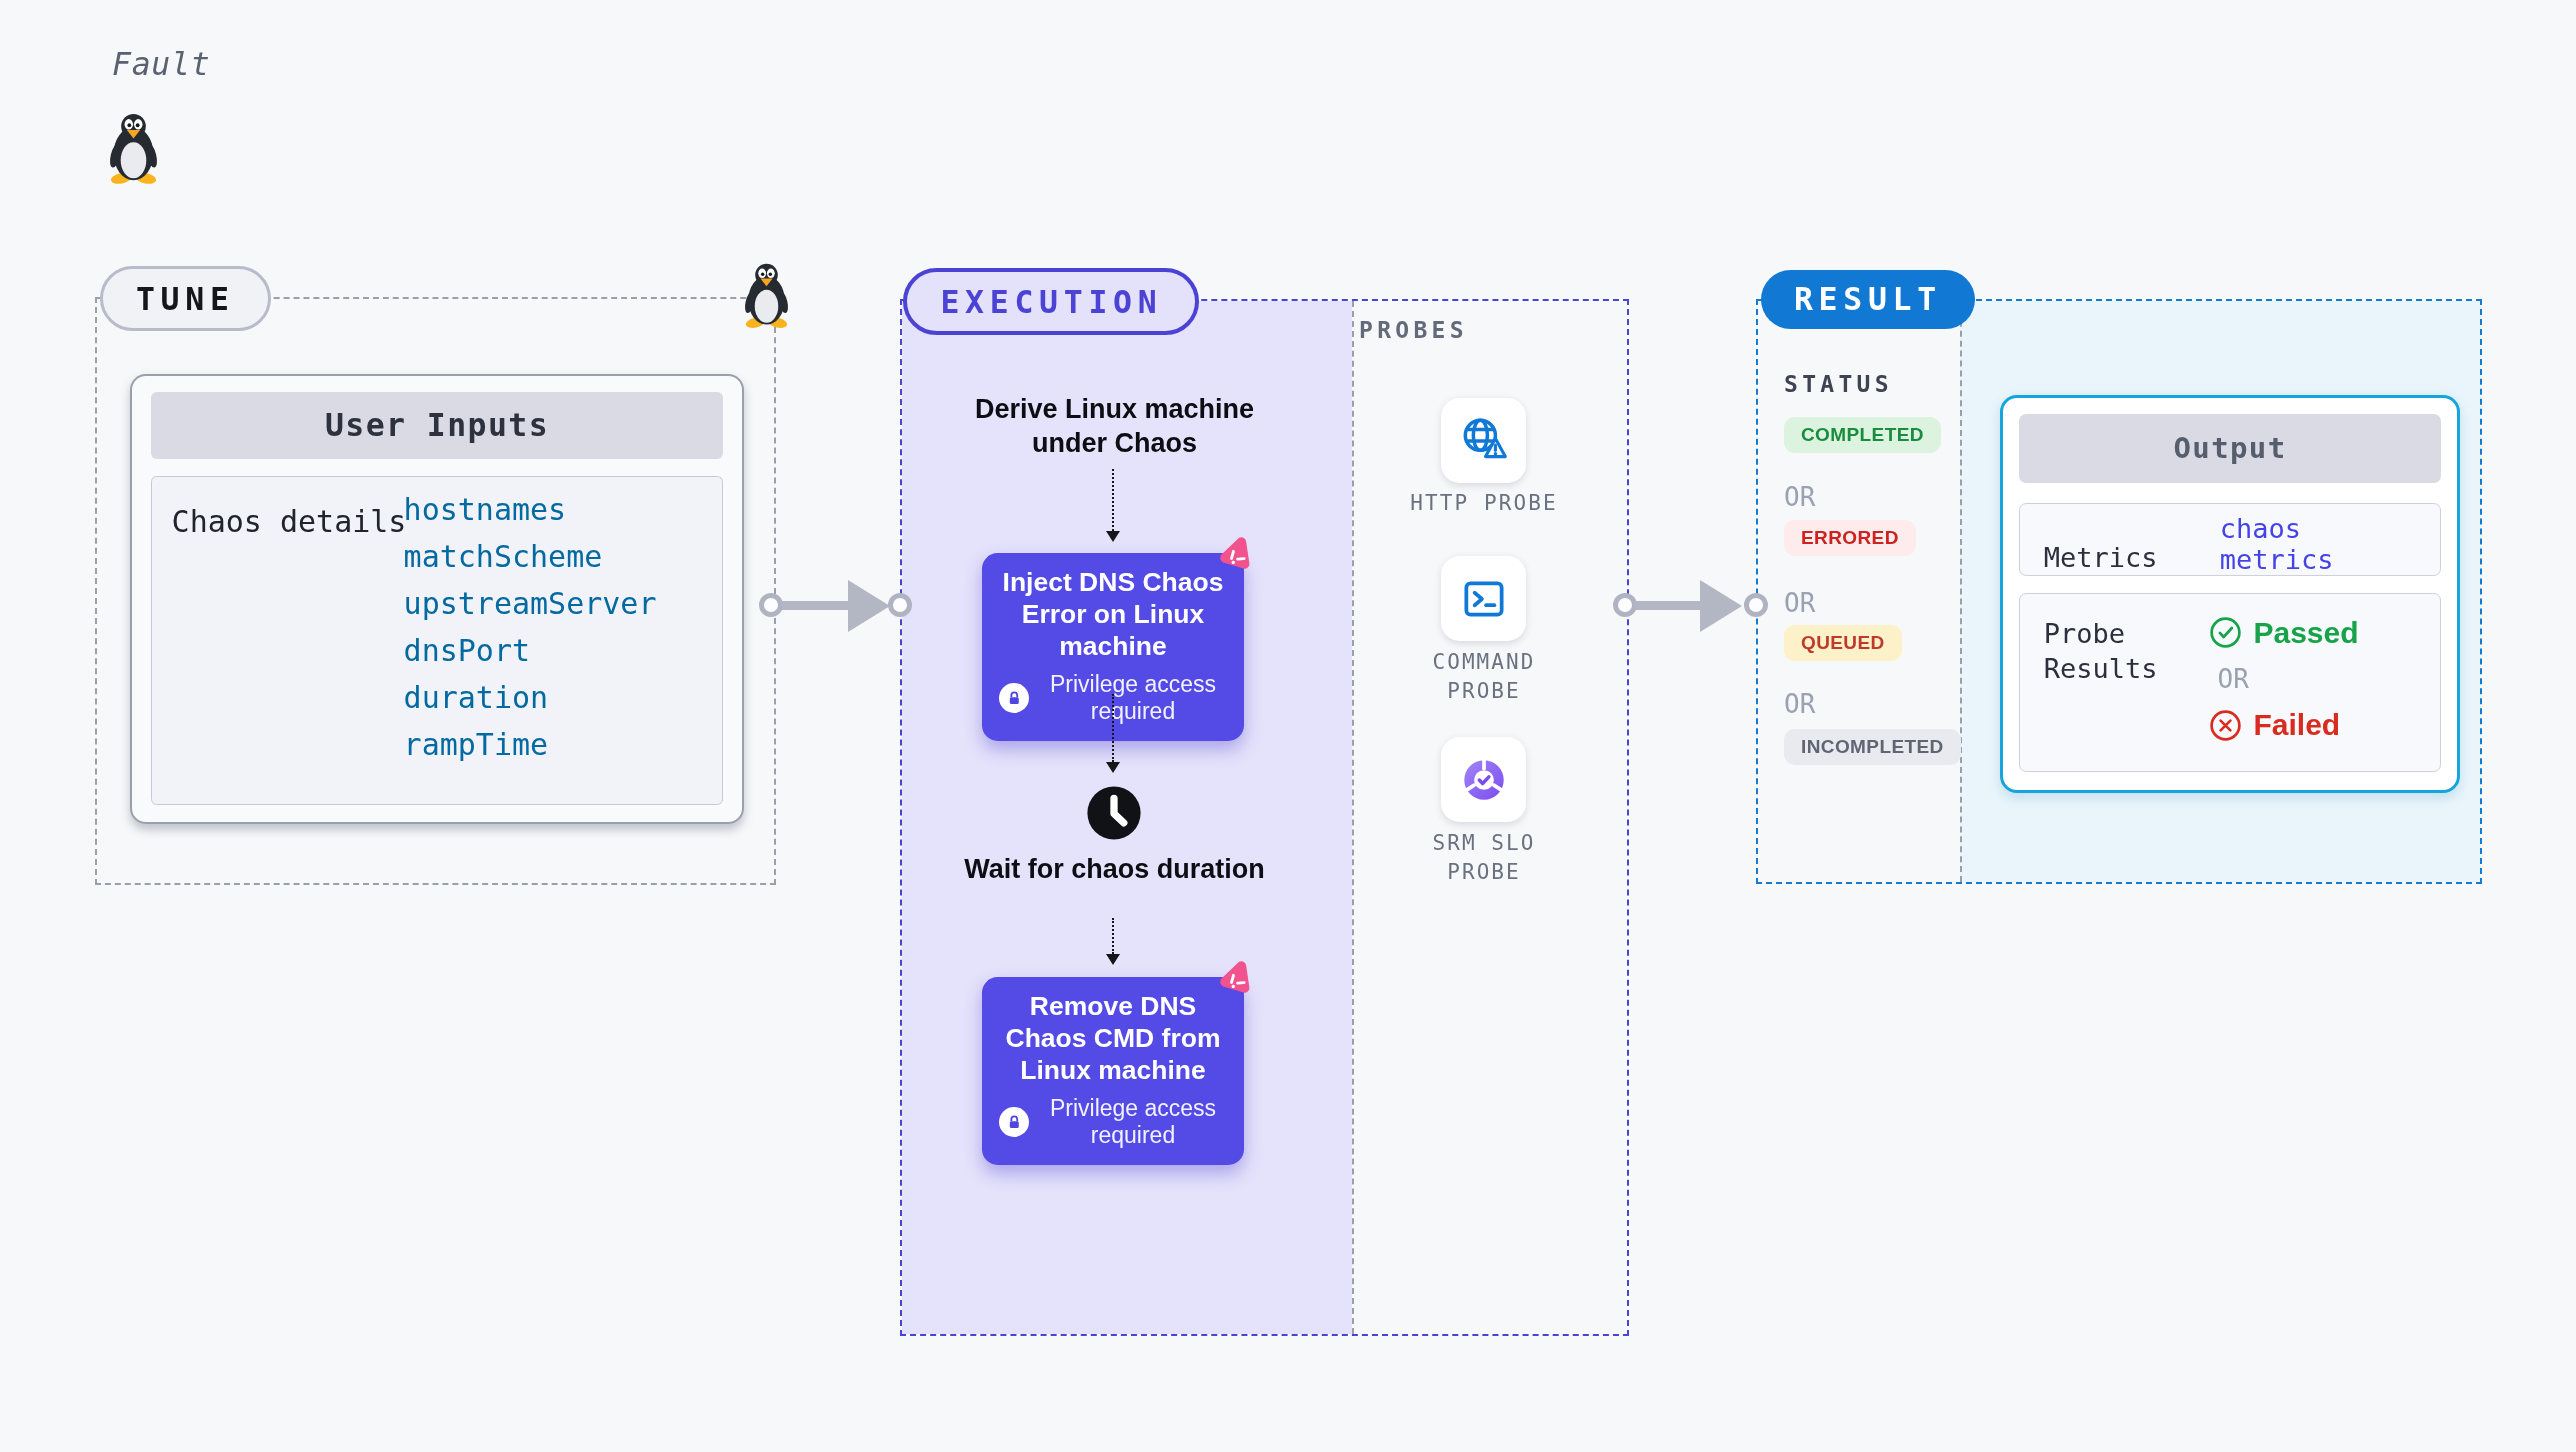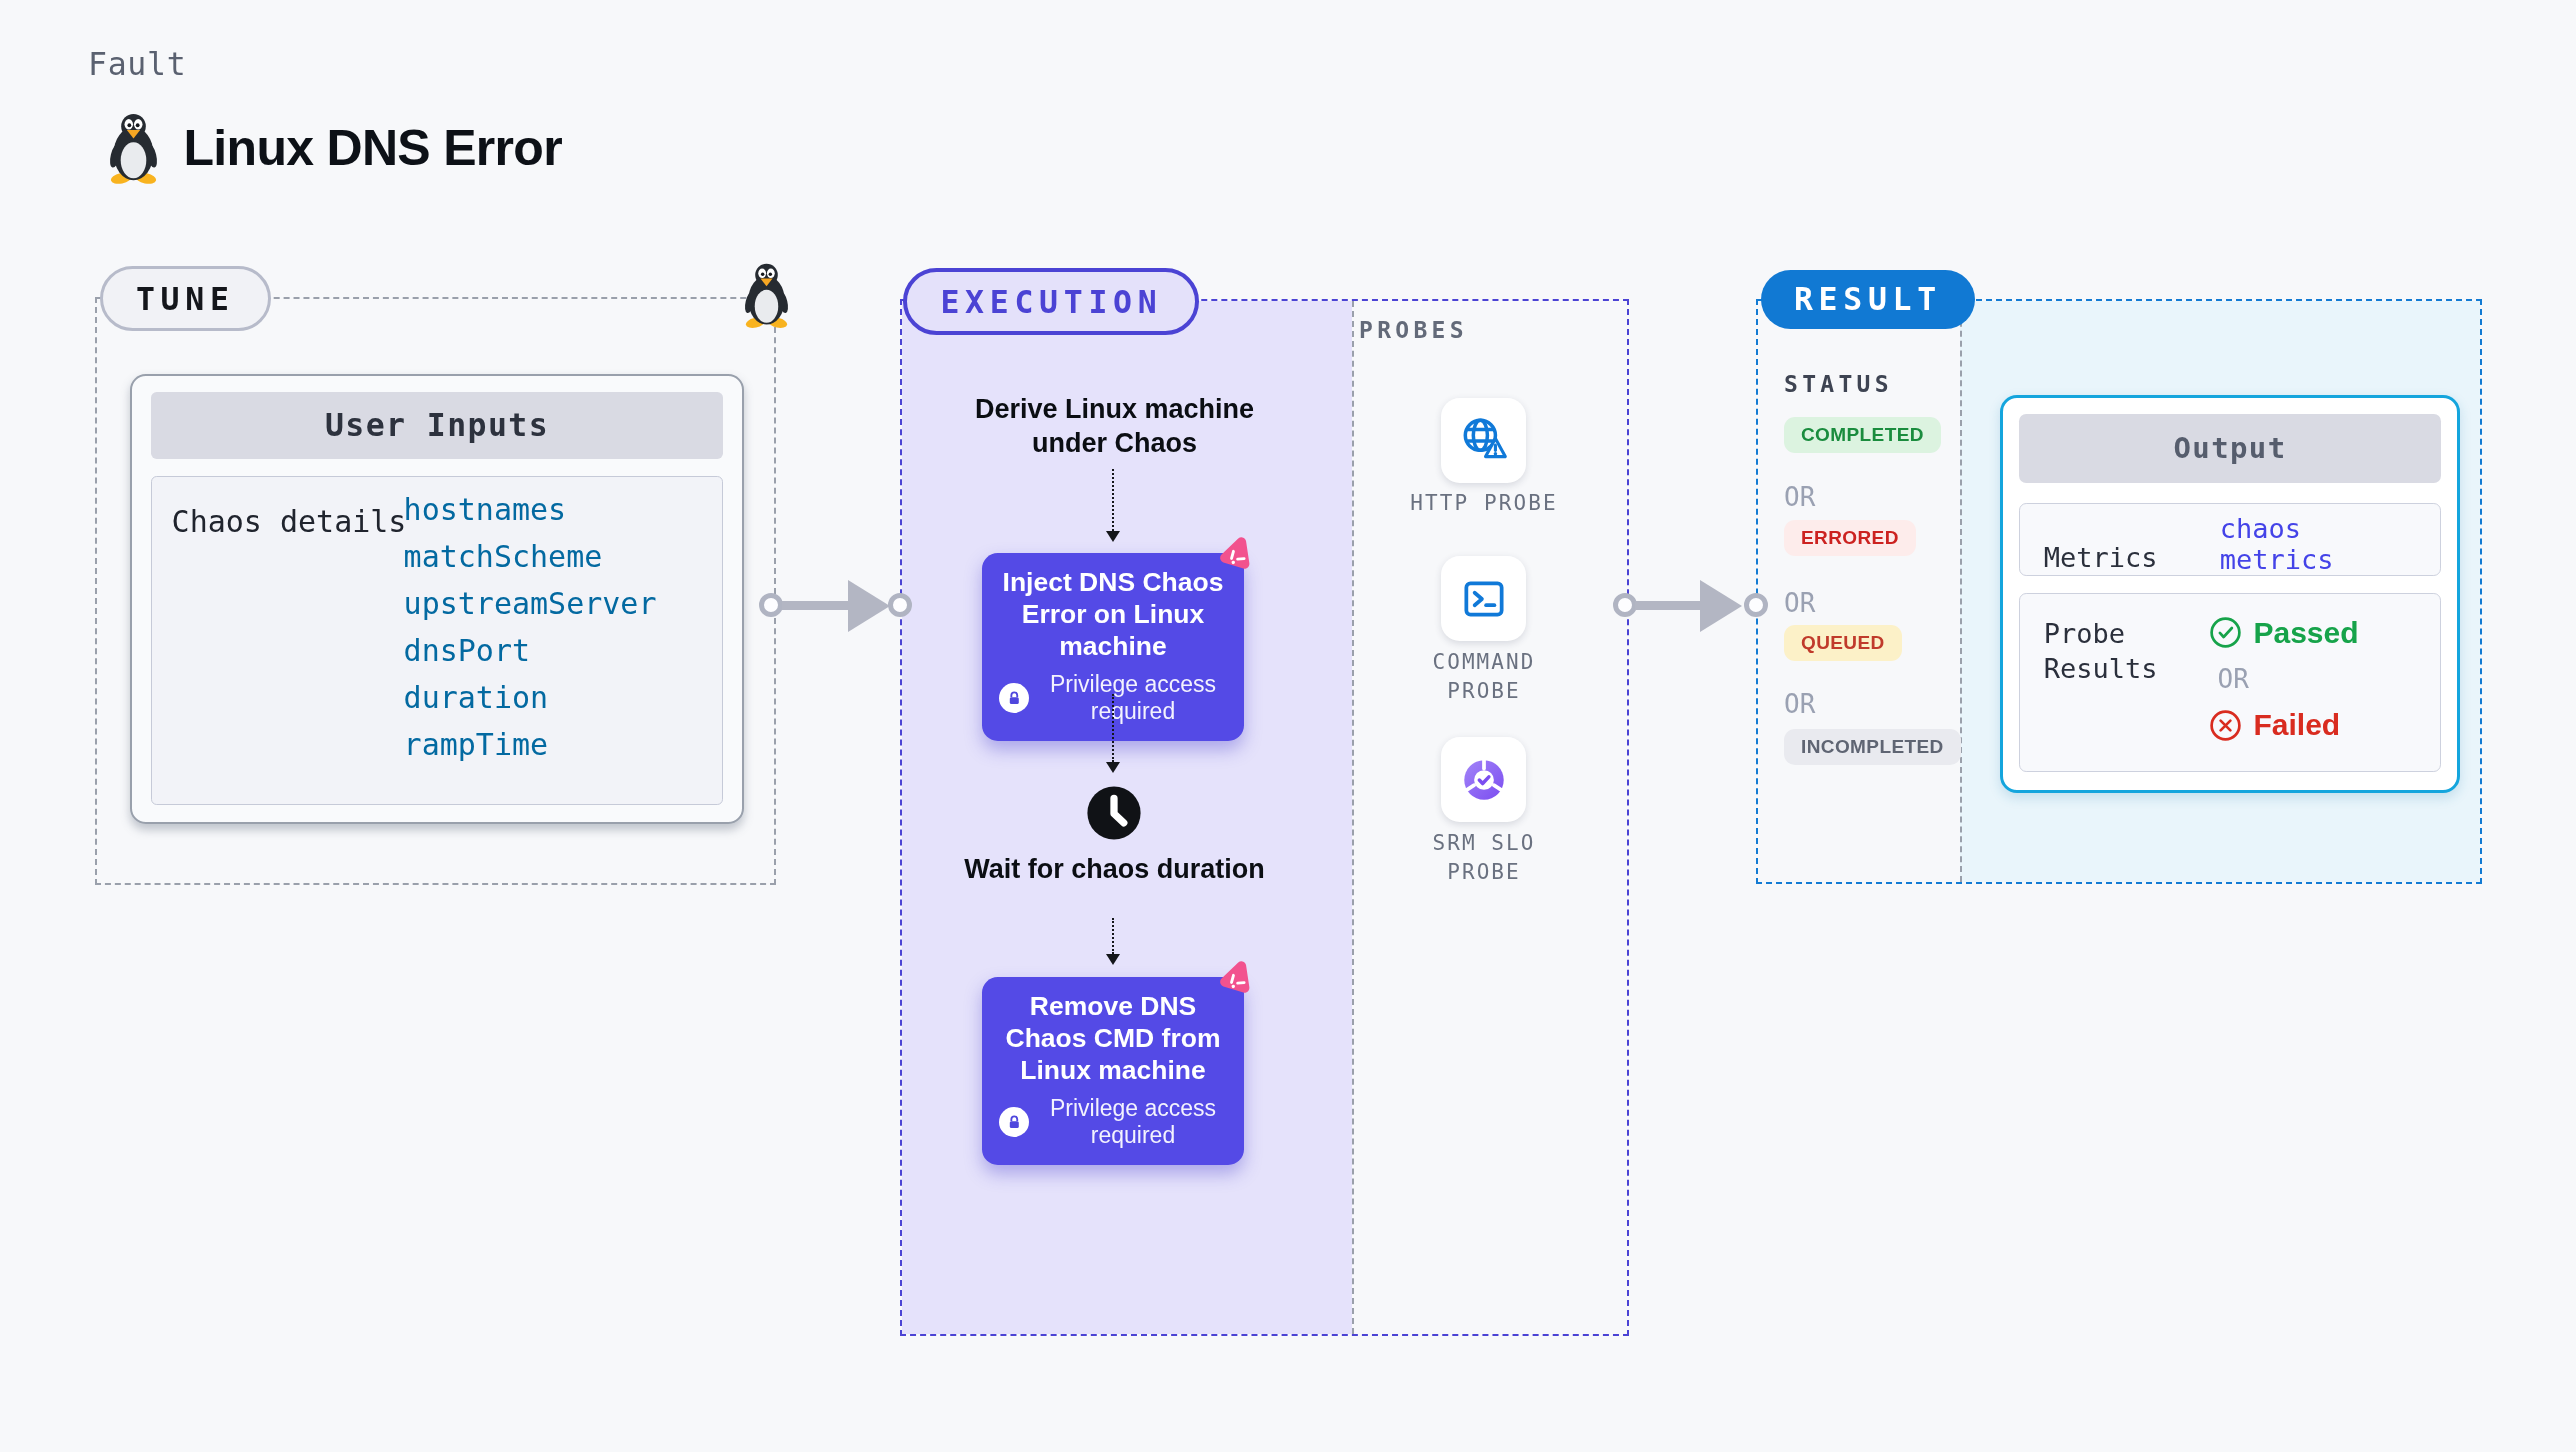--- a/index.html
+++ b/index.html
@@ -2,21 +2,21 @@
 <html style="font-size:11.5px"><head>
 <meta charset="utf-8">
 <style>
   html,body{margin:0;padding:0;background:#f7f8fa;}
   body{width:2576px;height:1452px;position:relative;overflow:hidden;
        font-family:"Liberation Sans",sans-serif;color:#14161b;}
   .mono{font-family:"DejaVu Sans Mono",monospace;}
   .abs{position:absolute;}
 
   
-  #fault-label{left:88px;top:46px;font-size:31.5px;color:#5a6170;letter-spacing:0.7px;}
+  #fault-label{left:112px;top:46px;font-size:31.5px;color:#5a6170;letter-spacing:0.7px;font-style:italic;}
   #title-row{left:105px;top:112px;display:flex;align-items:center;gap:21.5px;}
   #page-title{font-size:50px;font-weight:700;color:#0d1117;letter-spacing:-0.7px;}
   .tux-lg{width:57px;height:72px;}
   .tux-sm{width:53px;height:66px;}
 
   
   .pill{position:absolute;border-radius:716px;font-size:31.5px;font-weight:700;
         letter-spacing:5.7px;padding:11.5px 33px;font-family:"DejaVu Sans Mono",monospace;}
   .dash-box{position:absolute;}
   .divider{position:absolute;top:0;bottom:0;border-left:2.1px dashed #9aa0ab;}
@@ -150,21 +150,20 @@
       <rect x="6.2" y="10.5" width="11.6" height="8.8" rx="2" fill="#4f46dd"></rect>
     </g>
   </defs>
 </svg>
 
 <div class="abs mono" id="fault-label">Fault</div>
 <div class="abs" id="title-row">
   <svg class="tux-lg" viewBox="0 0 60 76">
       <use href="#tux"></use>
     </svg>
-  <div id="page-title">Linux DNS Error</div>
 </div>
 
 <div class="dash-box" id="tune-box">
   <div class="pill" id="tune-pill">TUNE</div>
   <svg class="abs tux-sm" id="tux-on-border" viewBox="0 0 60 76">
       <use href="#tux"></use>
     </svg>
 
   <div class="abs" id="user-inputs-card">
     <div class="abs mono" id="ui-header">User Inputs</div>

